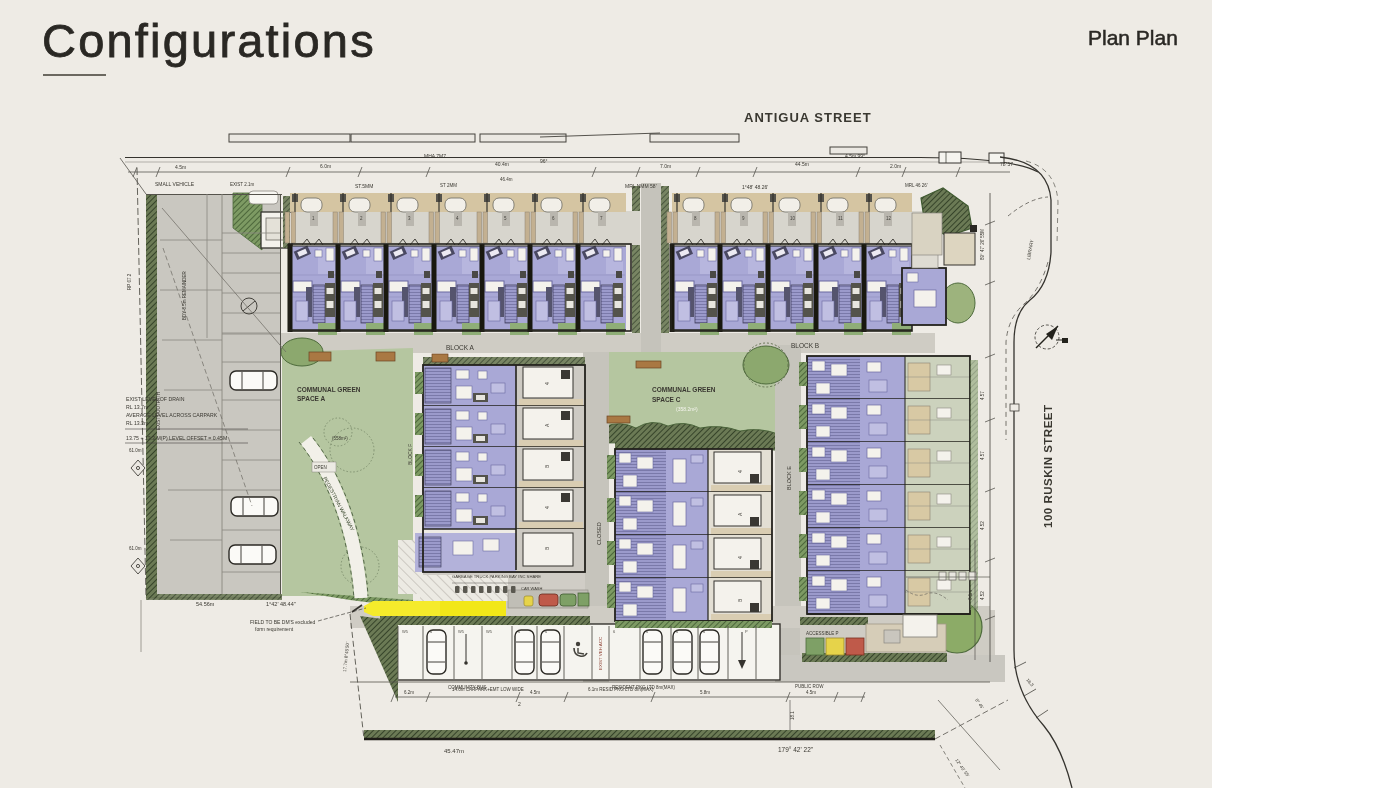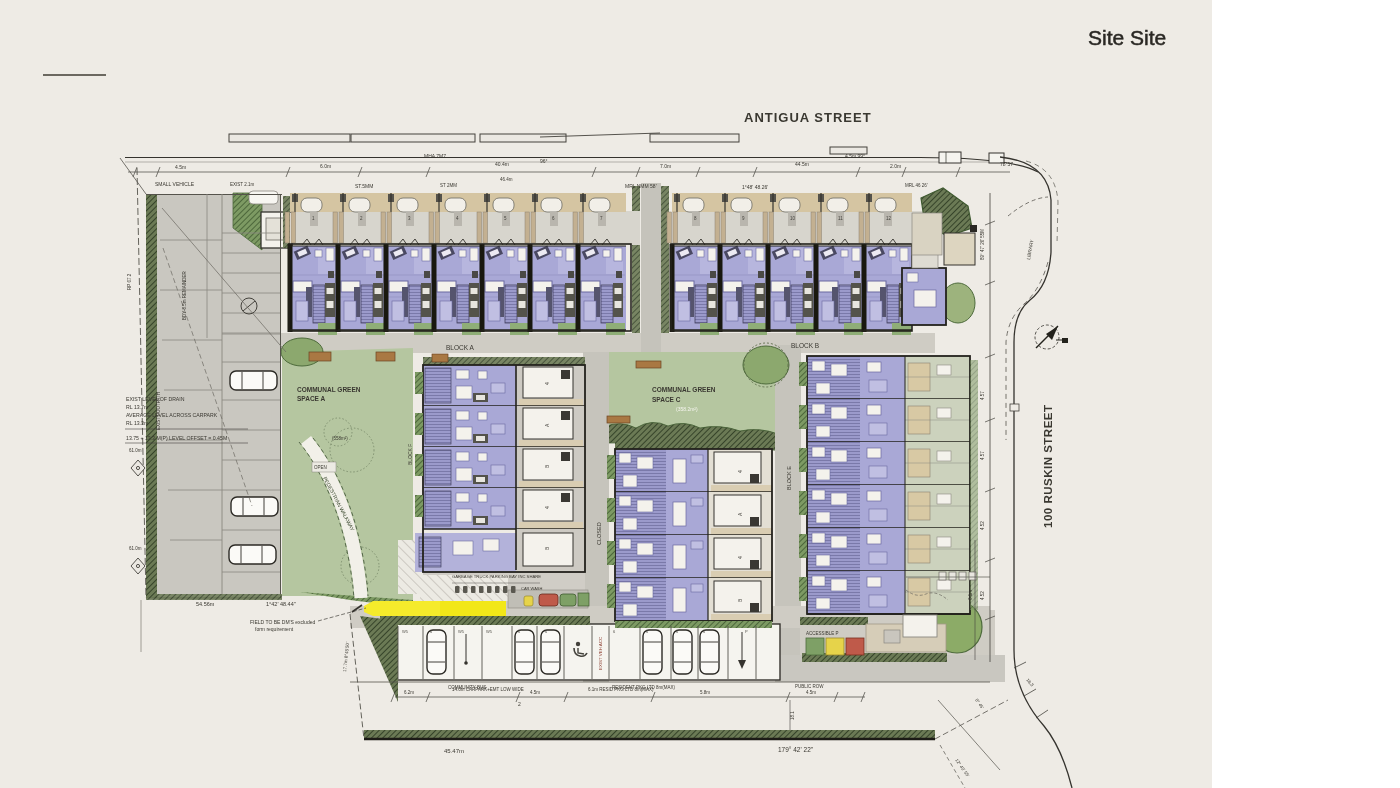--- a/index.html
+++ b/index.html
@@ -9,24 +9,25 @@
   .title{position:absolute;left:42px;top:13px;font-size:47px;color:#2a2824;letter-spacing:2.2px;-webkit-text-stroke:0.8px #2a2824;}
   .underline{position:absolute;left:43px;top:74px;width:63px;height:2px;background:#6b6860;}
   .siteplan-label{position:absolute;left:1088px;top:26px;font-size:21px;color:#2a2824;-webkit-text-stroke:0.5px #2a2824;}
 </style>
 </head>
 <body>
 <div class="page">
 
 <div class="bg"></div>
 
+<div class="title">Configurations</div>
 
 <div class="underline"></div>
 
-<div class="siteplan-label">Site Site</div>
+<div class="siteplan-label">Plan Plan</div>
 
 <svg width="1400" height="788" viewBox="0 0 1400 788" style="position:absolute;left:0;top:0;" xmlns="http://www.w3.org/2000/svg">
 <defs>
 <pattern id="hatch" width="4" height="4" patternUnits="userSpaceOnUse" patternTransform="rotate(45)">
   <rect width="4" height="4" fill="#7d9a63"></rect>
   <line x1="0" y1="0" x2="0" y2="4" stroke="#3f5a30" stroke-width="1.6"></line>
 </pattern>
 <pattern id="hatchD" width="4" height="4" patternUnits="userSpaceOnUse" patternTransform="rotate(45)">
   <rect width="4" height="4" fill="#6b7a55"></rect>
   <line x1="0" y1="0" x2="0" y2="4" stroke="#2c3a22" stroke-width="1.7"></line>

